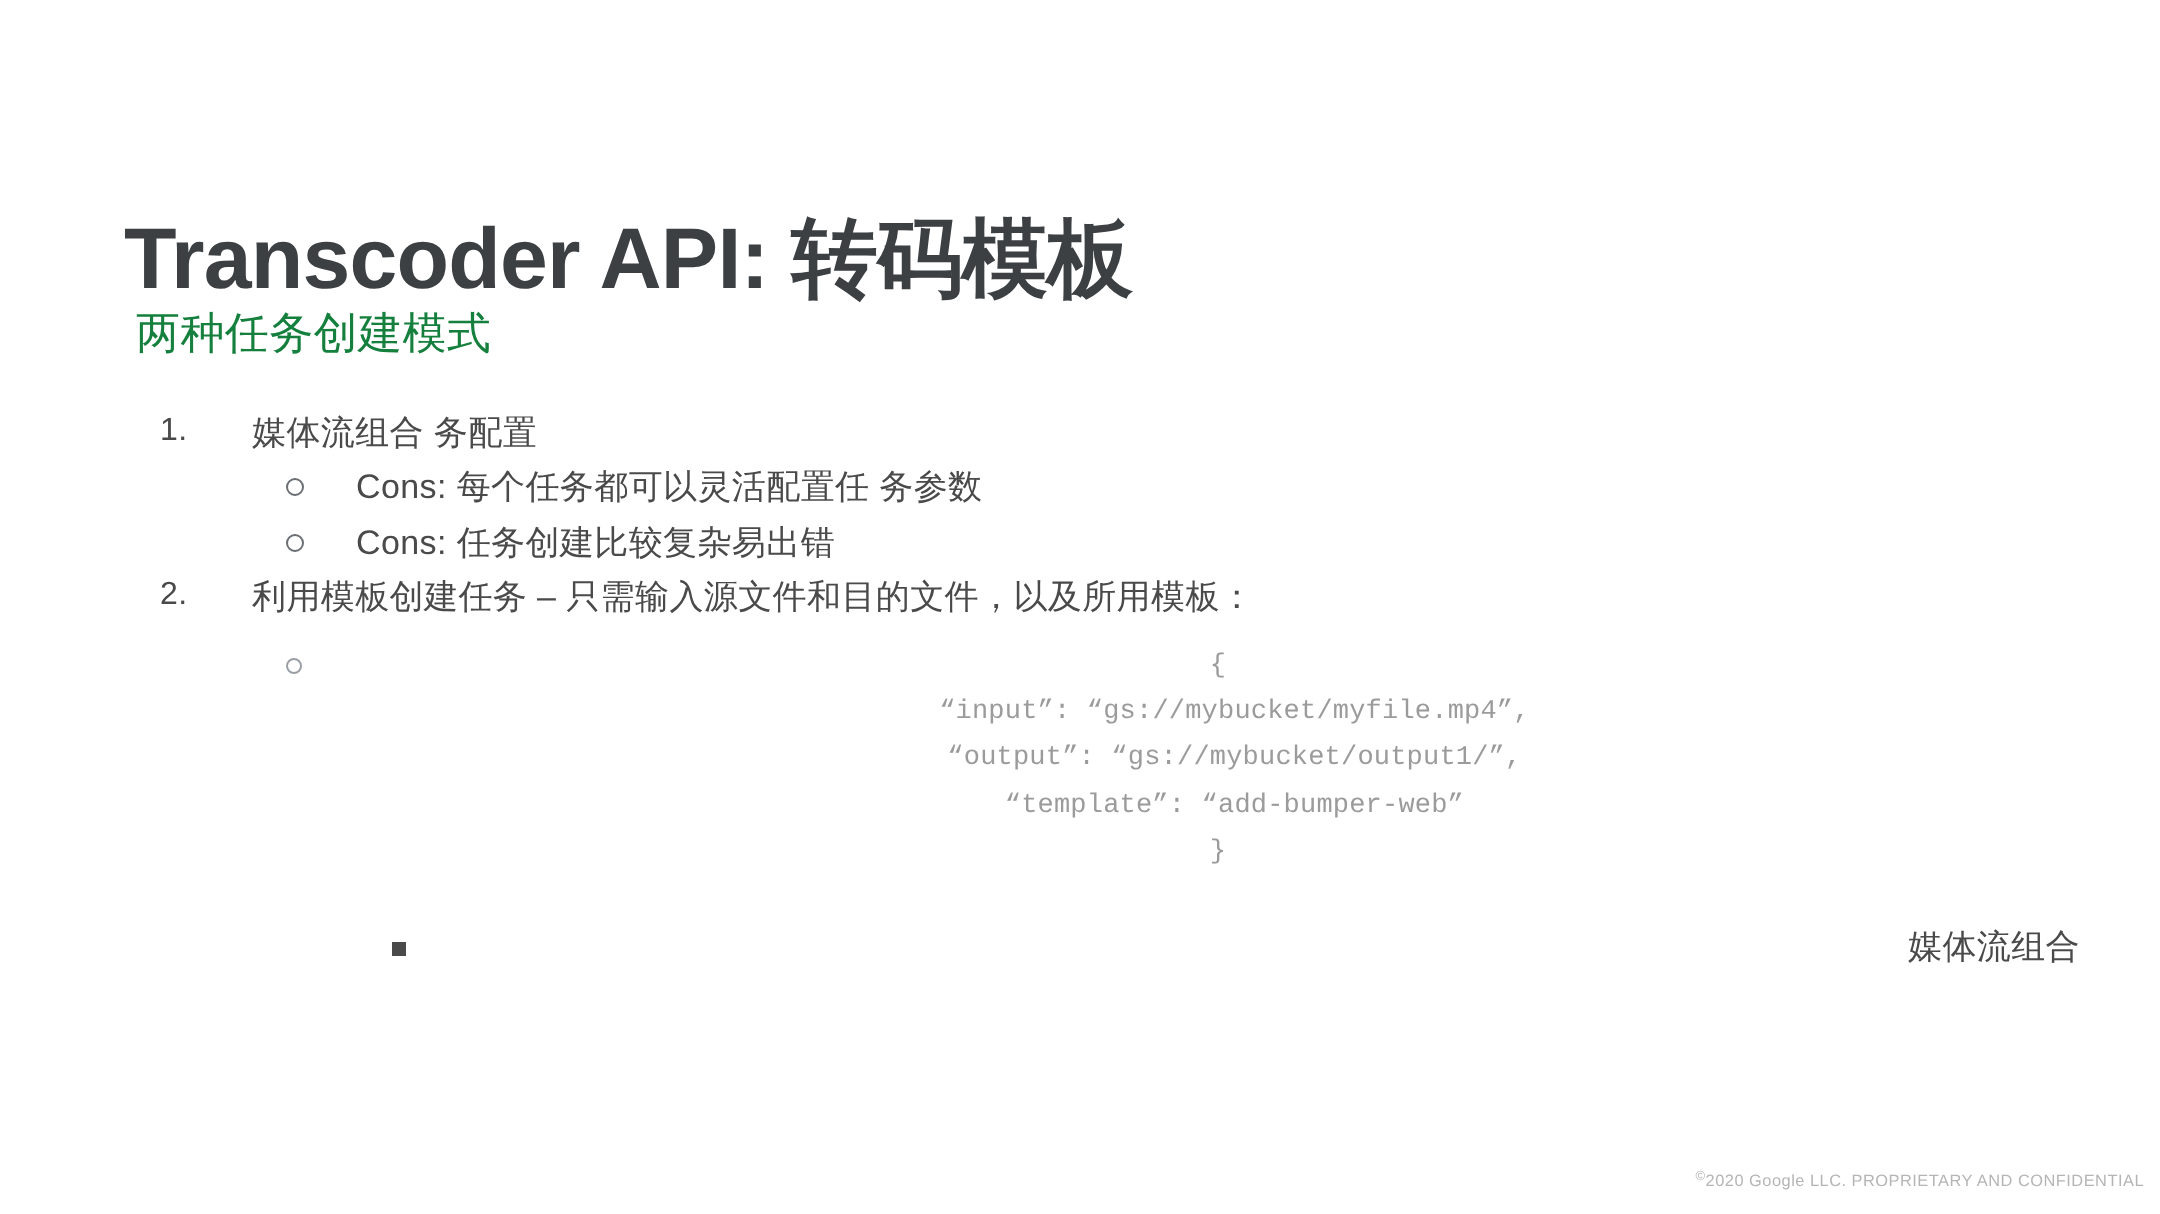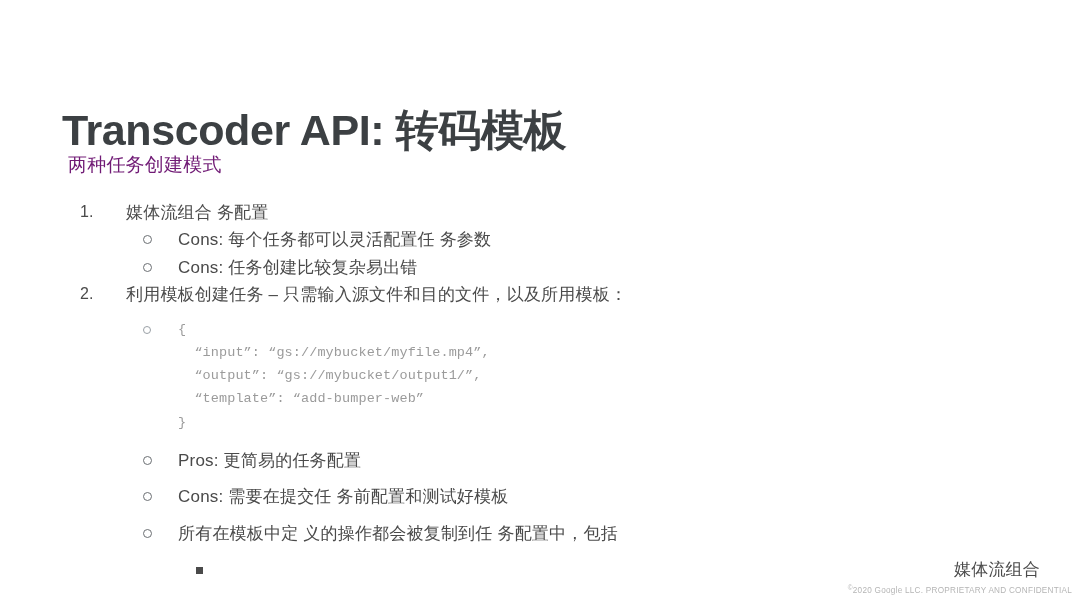--- a/index.html
+++ b/index.html
@@ -39,23 +39,23 @@
 
   
   .body-area {
     position: absolute;
     left: 68px;
     top: 112px;
     right: 40px;
   }
 
   .lead-line {
-    font-size: 19px;
+    font-size: 22px;
     line-height: 1.45;
-    color: #701a75;
+    color: #15803d;
     margin: 0 0 20px 0;
     letter-spacing: 0.2px;
   }
 
   
   .ol1 {
     margin: 0;
     padding: 0;
     list-style: none;
   }
@@ -138,21 +138,21 @@
     width: 7px;
     height: 7px;
     background: #4a4a4a;
     vertical-align: 1px;
   }
 
   .gap-small { height: 9px; }
   .gap-mid   { height: 13px; }
 
   
-  .code-item { padding-left: 110px; position: relative; }
+  .code-item { padding-left: 110px; position: relative; text-align: center; }
   .code-item > .marker {
     position: absolute;
     left: 75px;
     top: 3px;
     line-height: 1;
   }
   .code-item > .marker::before {
     content: "";
     display: inline-block;
     width: 6px;
@@ -225,36 +225,20 @@
         <span class="marker"></span>
         <pre class="code-block"><span>{</span>
 <span>  “input”: “gs://mybucket/myfile.mp4”,</span>
 <span>  “output”: “gs://mybucket/output1/”,</span>
 <span>  “template”: “add-bumper-web”</span>
 <span>}</span></pre>
       </div>
 
       <div class="gap-mid"></div>
 
-      <ul class="ul2">
-        <li class="li2">
-          <span class="marker"></span>
-          <span>Pros: 更简易的任务配置</span>
-        </li>
-        <div class="gap-small"></div>
-        <li class="li2">
-          <span class="marker"></span>
-          <span>Cons: 需要在提交任 务前配置和测试好模板</span>
-        </li>
-        <div class="gap-small"></div>
-        <li class="li2">
-          <span class="marker"></span>
-          <span>所有在模板中定 义的操作都会被复制到任 务配置中，包括</span>
-        </li>
-      </ul>
 
       <div class="gap-small"></div>
 
       <ul class="ul3">
         <li class="li3">
           <span class="marker"></span>
           <span>媒体流组合</span>
         </li>
         <div class="gap-small"></div>
       </ul>

